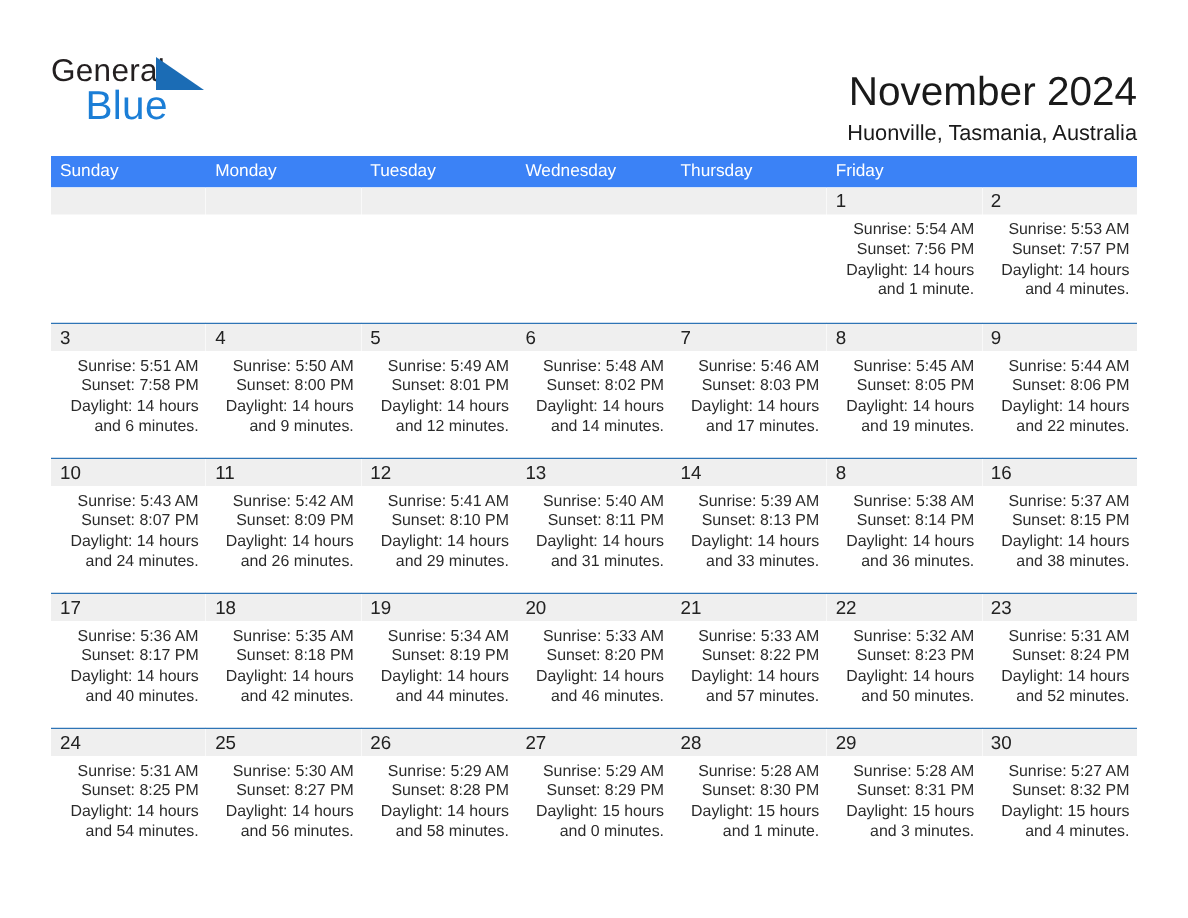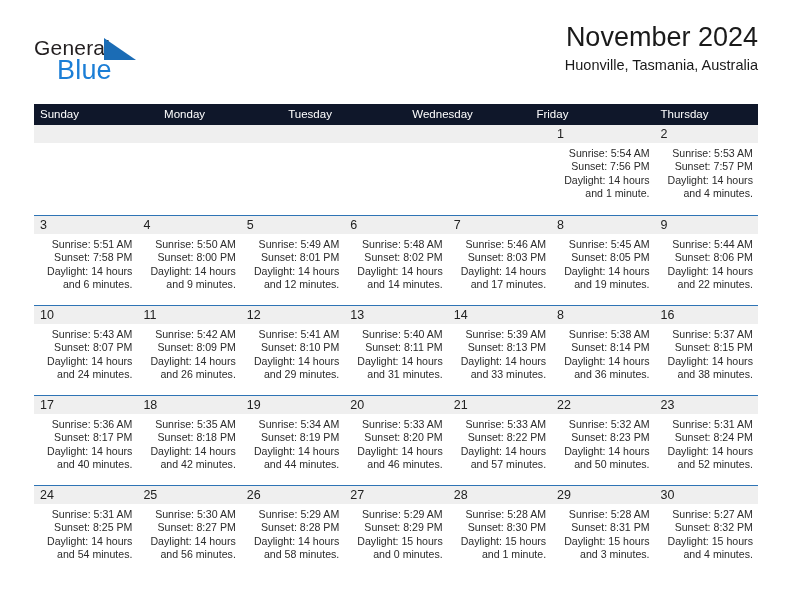--- a/index.html
+++ b/index.html
@@ -62,21 +62,21 @@
     position: absolute;
     left: 70px;
     top: 2px;
     width: 34px;
     height: 23px;
   }
 
   .title-block {
     position: absolute;
     right: 34px;
-    top: 20px;
+    top: 44px;
     text-align: right;
   }
   .cal-title {
     font-size: 27px;
     line-height: 34px;
     color: #1a1a1a;
     font-weight: normal;
     margin: 0;
     white-space: nowrap;
   }
@@ -93,22 +93,21 @@
     position: absolute;
     left: 34px;
     top: 104px;
     width: 724px;
   }
 
   .dow-row {
     display: flex;
     width: 724px;
     height: 21px;
-    background: #0f172a;
-    justify-content: space-between;
+    background: #3b82f6;
   }
   .dow-cell {
     flex: 0 0 103.43px;
     width: 103.43px;
     box-sizing: border-box;
     padding: 3px 0 0 6px;
     color: #ffffff;
     font-size: 11.5px;
     line-height: 15px;
     white-space: nowrap;
@@ -183,22 +182,22 @@
     </div>
 
   </div>
 
   <div class="calendar">
     <div class="dow-row" id="dow-row">
         <div class="dow-cell">Sunday</div>
         <div class="dow-cell">Monday</div>
         <div class="dow-cell">Tuesday</div>
         <div class="dow-cell">Wednesday</div>
+        <div class="dow-cell">Thursday</div>
         <div class="dow-cell">Friday</div>
-        <div class="dow-cell">Thursday</div>
       </div>
     <div id="weeks-container">
         <div class="week-row">
           <div class="day-cell empty">
             <div class="daynum-strip">
               <span class="daynum"></span>
             </div>
             <div class="day-body"></div>
           </div>
           <div class="day-cell empty">

